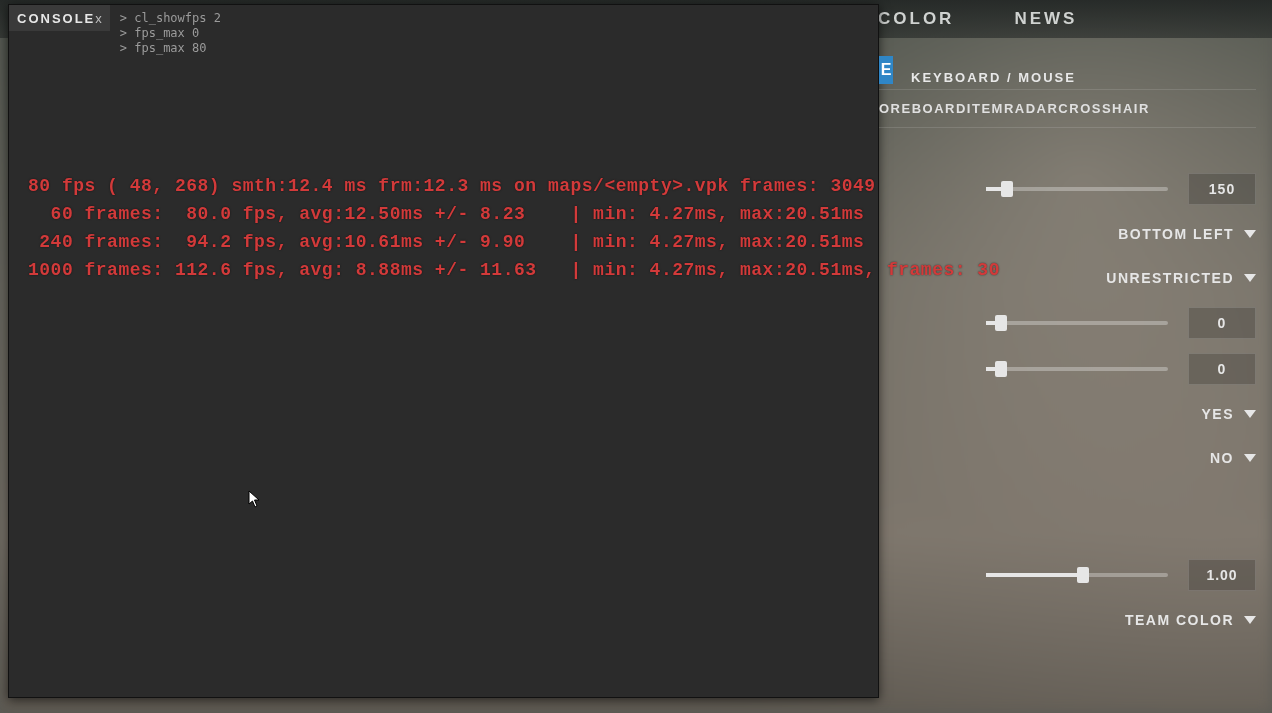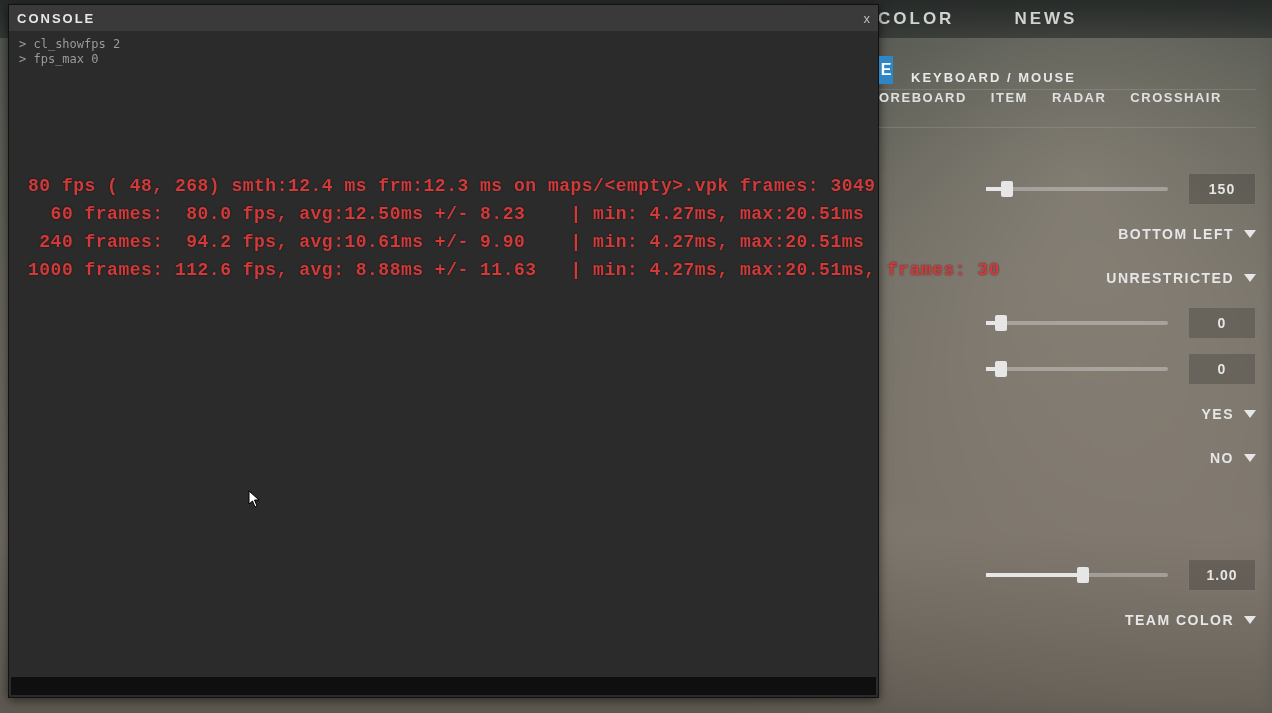--- a/index.html
+++ b/index.html
@@ -32,21 +32,21 @@
   }
 
   
   .console {
     position: absolute;
     left: 8px; top: 4px;
     width: 871px; height: 694px;
     background: #2b2b2b;
     border: 1px solid #111;
     box-shadow: 0 2px 10px rgba(0,0,0,.6);
-    display: flex; flex-direction: column;
+    display: flex; flex-direction: row;
   }
   .console-title {
     background: #3a3a3a; height: 26px;
     display: flex; align-items: center; justify-content: space-between;
     padding: 0 8px;
   }
   .console-title .t { color: #e7e7e7; letter-spacing: 2px; font-size: 13px; font-weight: 700; }
   .console-title .x { color: #bdbdbd; font-size: 13px; cursor: pointer; }
   .console-log {
     flex: 0 0 auto; padding: 6px 3px 4px 10px;
@@ -80,21 +80,21 @@
   .tabrow1 {
     display: flex; align-items: center; gap: 18px; height: 40px;
     border-bottom: 1px solid rgba(255,255,255,.12);
   }
   .tab-seg {
     background: #2f86c6; color: #fff; width: 14px; height: 28px;
     display: flex; align-items: center; justify-content: center; font-weight: 700;
   }
   .tab-label { color: #e8e8e8; letter-spacing: 2px; font-weight: 700; font-size: 13px; margin-top: 16px; }
   .tabrow2 {
-    display: flex; gap: 24px; height: 38px; align-items: flex-start;
+    display: flex; height: 38px; align-items: center;
     border-bottom: 1px solid rgba(255,255,255,.12);
   }
   .tabrow2 span { color: #e0e0e0; letter-spacing: 1.5px; font-weight: 700; font-size: 13px; }
 
   .row { display: flex; align-items: center; justify-content: flex-end; gap: 20px; height: 46px; }
   .row.short { height: 44px; }
   .spacer { height: 38px; }
   .spacer2 { height: 72px; }
 
   .slider {
@@ -141,20 +141,21 @@
 </div>
 
 <div class="console">
   <div class="console-title">
     <span class="t">CONSOLE</span>
     <span class="x">x</span>
   </div>
   <div class="console-log">
     <div>cl_showfps 2</div>
     <div>fps_max 0</div>
+    <div>fps_max 80</div>
   </div>
   <div class="console-body"></div>
   <div class="console-input"></div>
 </div>
 
 <div class="fps-overlay"><span>80 fps ( 48, 268) smth:12.4 ms frm:12.3 ms on maps/&lt;empty&gt;.vpk frames: 3049</span>
 <span>  60 frames:  80.0 fps, avg:12.50ms +/- 8.23    | min: 4.27ms, max:20.51ms</span>
 <span> 240 frames:  94.2 fps, avg:10.61ms +/- 9.90    | min: 4.27ms, max:20.51ms</span>
 <span>1000 frames: 112.6 fps, avg: 8.88ms +/- 11.63   | min: 4.27ms, max:20.51ms, frames: 30</span></div>
 

